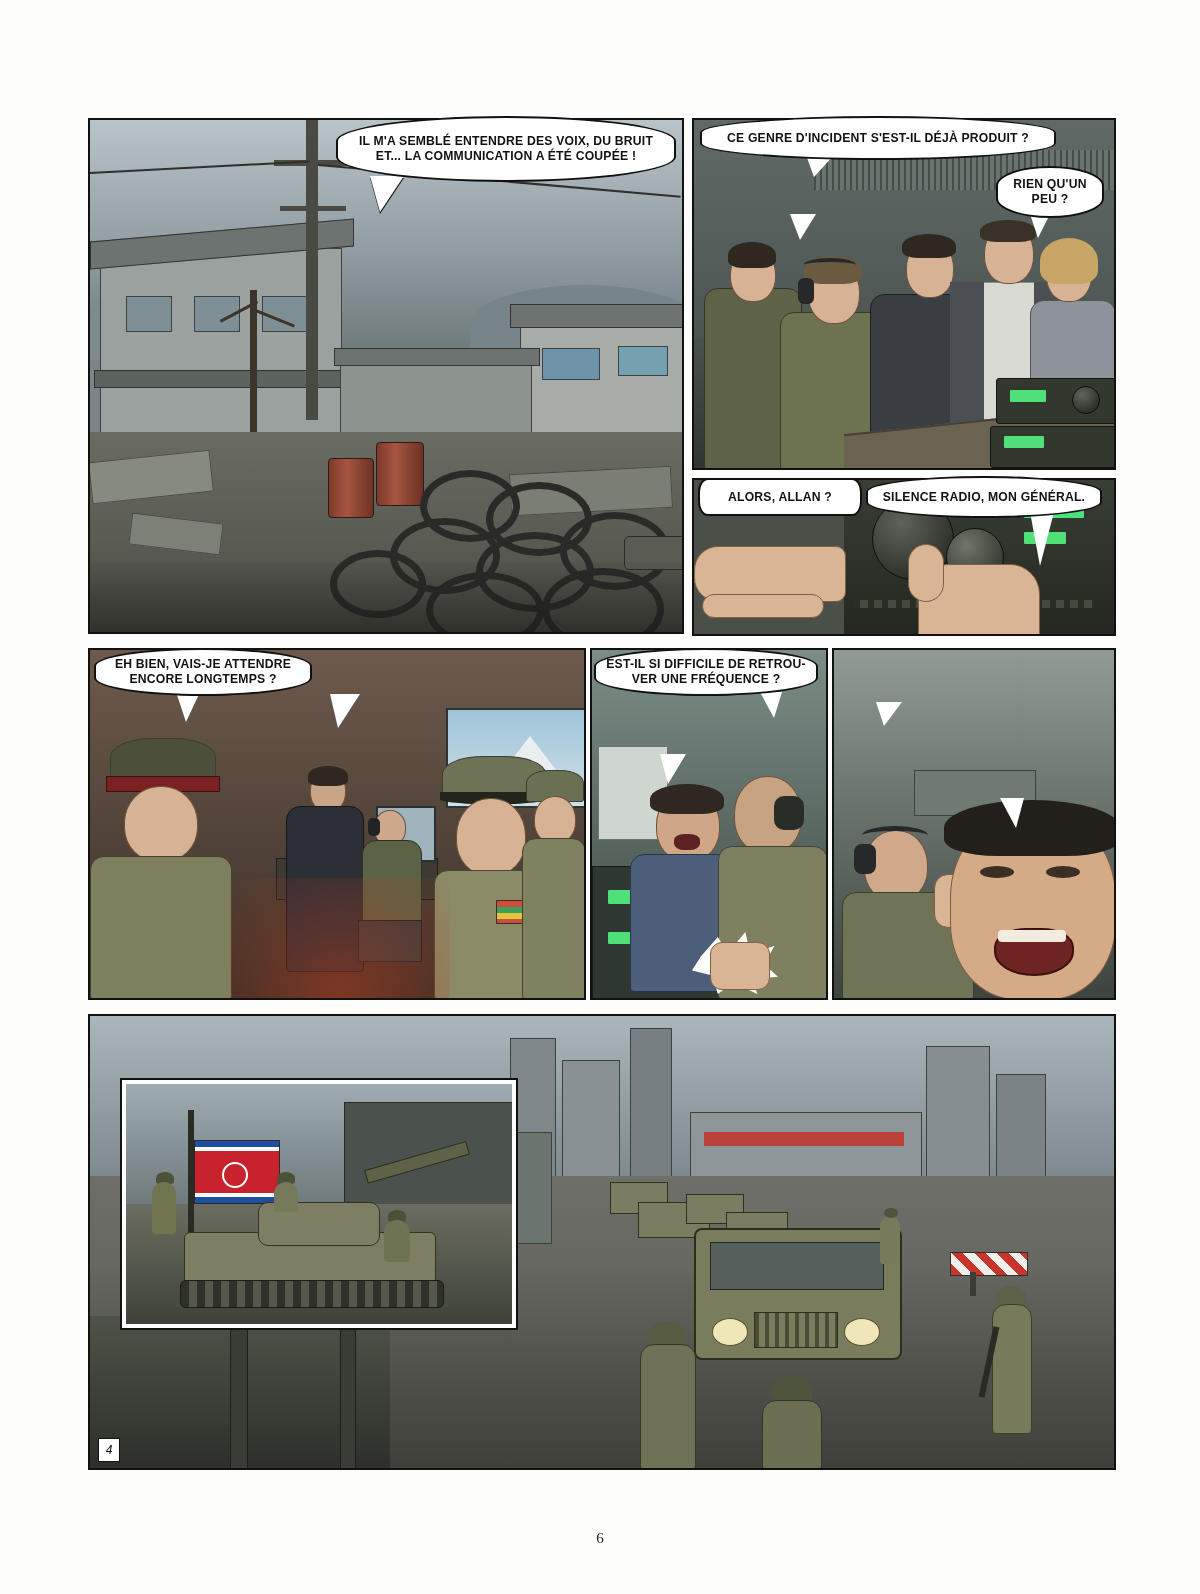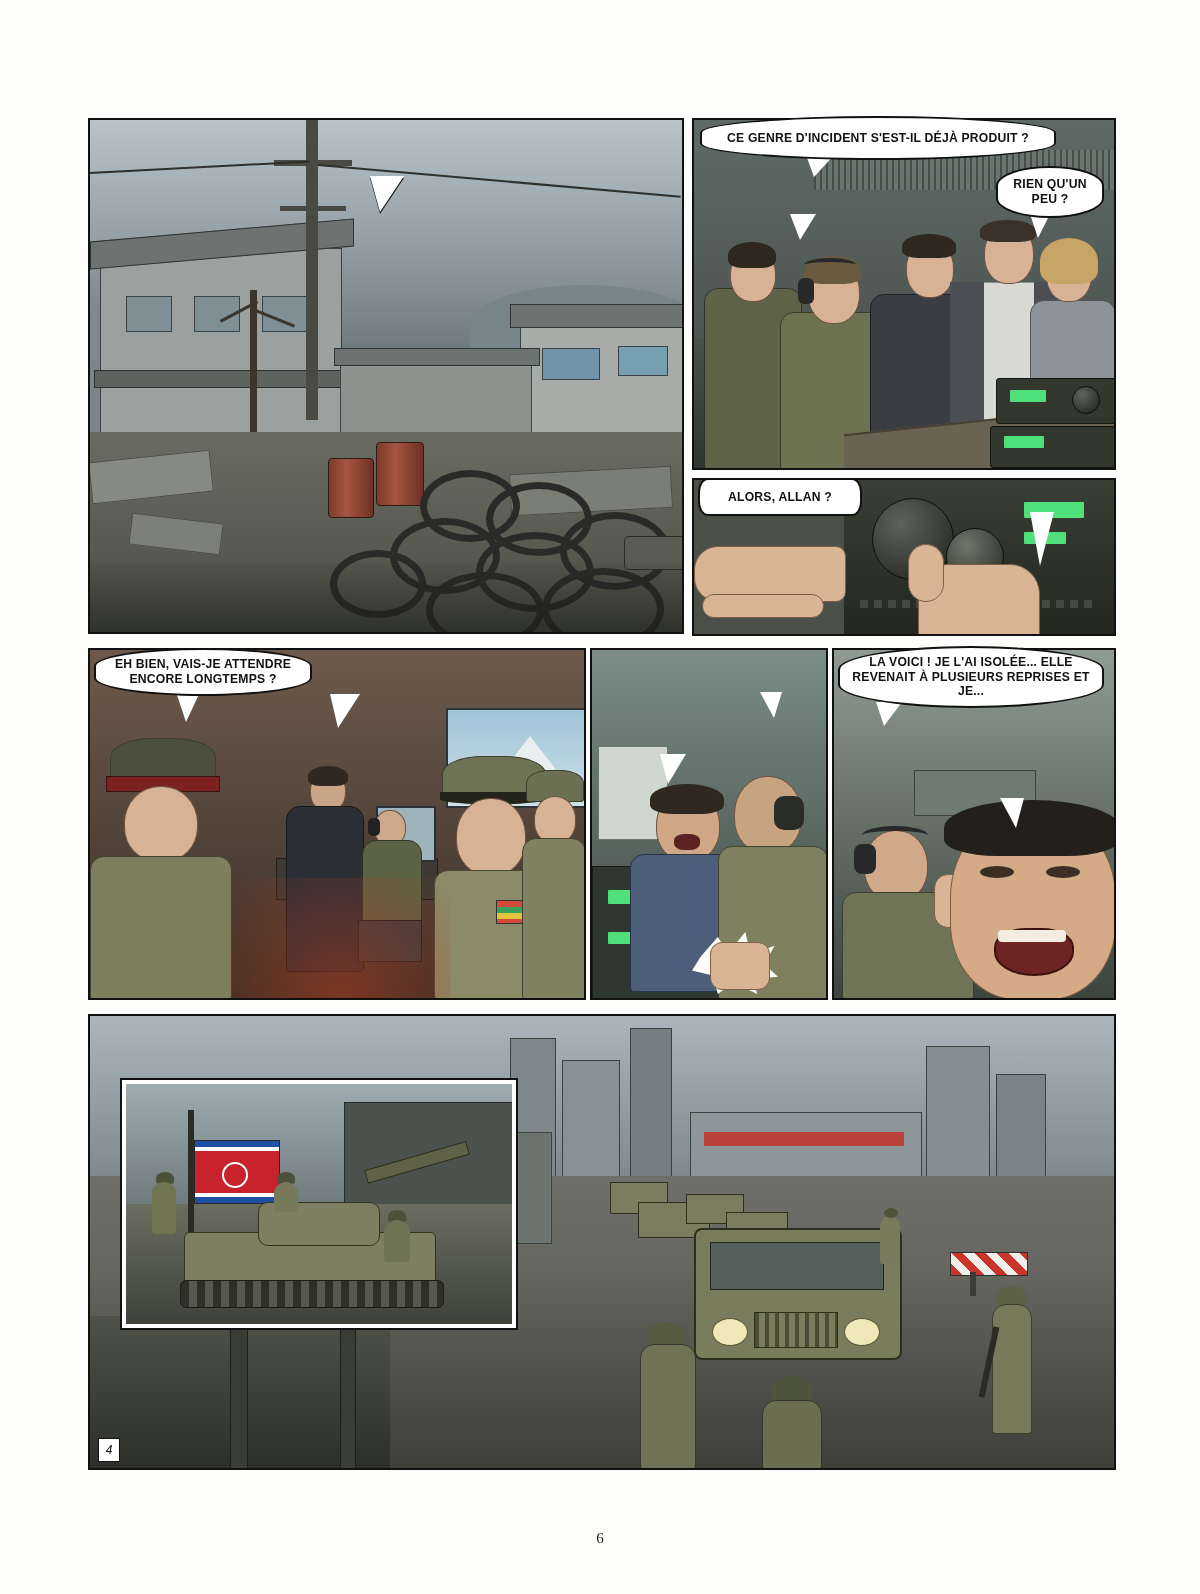--- a/index.html
+++ b/index.html
@@ -247,20 +247,23 @@
     <div class="tire" style="left:470px;top:392px;width:96px;height:64px;"></div>
     <div class="tire" style="left:452px;top:448px;width:108px;height:68px;"></div>
     <div class="tire" style="left:336px;top:452px;width:104px;height:62px;"></div>
     <div class="tire" style="left:240px;top:430px;width:82px;height:54px;"></div>
 
     <div style="position:absolute;left:534px;top:416px;width:62px;height:32px;background:#5a5b52;border:1px solid #2b2c26;border-radius:5px;"></div>
 
     <div style="position:absolute;left:0;bottom:0;width:592px;height:70px;background:linear-gradient(rgba(30,32,28,0.05),rgba(24,26,22,0.55));"></div>
   </div>
 
+  <div class="balloon" style="left:336px; top:116px; width:340px; height:66px;">
+    <span class="txt">IL M'A SEMBLÉ ENTENDRE DES VOIX, DU BRUIT ET... LA COMMUNICATION A ÉTÉ COUPÉE !</span>
+  </div>
   <div class="tail" style="left:370px; top:176px; border-left:10px solid transparent; border-right:24px solid transparent; border-top:36px solid #fff; filter:drop-shadow(0 2px 0 #111);"></div>
 
   <div class="panel" style="left:692px; top:118px; width:420px; height:348px; background:#6e7670;">
     <div style="position:absolute;left:0;top:0;width:420px;height:230px;background:linear-gradient(#5f6a66,#4c5450);"></div>
     <div style="position:absolute;left:0;bottom:0;width:420px;height:130px;background:linear-gradient(#4a524d,#2f3531);"></div>
 
     <div style="position:absolute;left:120px;top:30px;width:300px;height:40px;background:repeating-linear-gradient(90deg,#3f4742 0 2px,#6d7873 2px 6px);opacity:.8;"></div>
 
     <div class="figure" style="left:10px;top:120px;width:96px;height:228px;">
       <div class="body" style="left:0;top:48px;width:96px;height:180px;background:#5e6348;border:1px solid #32362a;"></div>
@@ -326,20 +329,23 @@
 
     <div class="hand" style="left:0px;top:66px;width:150px;height:54px;border-radius:24px 10px 10px 24px;"></div>
     <div class="hand" style="left:8px;top:114px;width:120px;height:22px;border-radius:16px;"></div>
     <div class="hand" style="left:224px;top:84px;width:120px;height:70px;border-radius:30px 30px 0 0;"></div>
     <div class="hand" style="left:214px;top:64px;width:34px;height:56px;border-radius:18px;"></div>
   </div>
 
   <div class="balloon rect" style="left:698px; top:478px; width:164px; height:38px;">
     <span class="txt">ALORS, ALLAN ?</span>
   </div>
+  <div class="balloon" style="left:866px; top:476px; width:236px; height:42px;">
+    <span class="txt">SILENCE RADIO, MON GÉNÉRAL.</span>
+  </div>
   <div class="tail" style="left:1030px; top:512px; border-left:10px solid transparent; border-right:14px solid transparent; border-top:54px solid #fff;"></div>
 
   <div class="panel" style="left:88px; top:648px; width:494px; height:348px; background:#6b5a4f;">
 
     <div style="position:absolute;left:0;top:0;width:494px;height:348px;background:linear-gradient(#6d5a4c,#3a2f28);"></div>
 
     <div class="figure" style="left:0px;top:88px;width:140px;height:260px;">
       <div class="cap" style="left:20px;top:0px;width:104px;height:46px;background:#4b4f3c;"></div>
       <div style="position:absolute;left:16px;top:38px;width:112px;height:14px;background:#7a2222;border:1px solid #3a1010;"></div>
       <div class="head" style="left:34px;top:48px;width:72px;height:74px;"></div>
@@ -407,20 +413,23 @@
     <div class="figure" style="left:126px;top:126px;width:108px;height:222px;">
       <div class="head" style="left:16px;top:0px;width:66px;height:76px;background:#c8a382;"></div>
       <div style="position:absolute;left:56px;top:20px;width:30px;height:34px;background:#2a2c28;border-radius:10px;"></div>
       <div class="body" style="left:0px;top:70px;width:108px;height:152px;background:#7e8060;border:1px solid #43442f;"></div>
     </div>
 
     <div style="position:absolute;left:100px;top:282px;width:86px;height:62px;background:#fdfdfb;clip-path:polygon(10% 40%,30% 8%,42% 34%,62% 0,68% 36%,96% 22%,84% 52%,100% 72%,70% 76%,76% 100%,48% 82%,30% 100%,24% 70%,0 62%);"></div>
     <div class="hand" style="left:118px;top:292px;width:58px;height:46px;border-radius:12px;"></div>
   </div>
 
+  <div class="balloon" style="left:594px; top:648px; width:224px; height:48px;">
+    <span class="txt">EST-IL SI DIFFICILE DE RETROU-VER UNE FRÉQUENCE ?</span>
+  </div>
   <div class="tail" style="left:760px; top:692px; border-left:14px solid transparent; border-right:8px solid transparent; border-top:26px solid #fff;"></div>
 
   <div class="tail" style="left:660px; top:754px; border-left:8px solid transparent; border-right:18px solid transparent; border-top:30px solid #fff;"></div>
 
   <div class="panel" style="left:832px; top:648px; width:280px; height:348px; background:#6c7267;">
     <div style="position:absolute;left:0;top:0;width:280px;height:348px;background:linear-gradient(#8f9b93,#3c443d);"></div>
     <div style="position:absolute;left:80px;top:120px;width:120px;height:44px;background:#6e7a72;border:1px solid #3a423b;"></div>
 
     <div class="figure" style="left:8px;top:180px;width:130px;height:168px;">
       <div class="head" style="left:22px;top:0px;width:62px;height:70px;background:#cfa98a;"></div>
@@ -433,23 +442,20 @@
     <div class="figure" style="left:116px;top:160px;width:168px;height:188px;">
       <div class="head" style="left:0px;top:0px;width:164px;height:188px;border-radius:46% 46% 40% 40%;background:#d4ab86;border:1px solid #7a5b40;"></div>
       <div class="hair" style="left:-6px;top:-10px;width:176px;height:56px;background:#231f1a;"></div>
       <div style="position:absolute;left:30px;top:56px;width:34px;height:12px;background:#3b2f25;border-radius:50%;"></div>
       <div style="position:absolute;left:96px;top:56px;width:34px;height:12px;background:#3b2f25;border-radius:50%;"></div>
       <div style="position:absolute;left:44px;top:118px;width:76px;height:44px;background:#6d2422;border:2px solid #3b120f;border-radius:40% 40% 50% 50%;"></div>
       <div style="position:absolute;left:48px;top:120px;width:68px;height:12px;background:#f2ece1;border-radius:4px;"></div>
     </div>
   </div>
 
-  <div class="balloon" style="left:838px; top:646px; width:266px; height:62px;">
-    <span class="txt">LA VOICI ! JE L'AI ISOLÉE... ELLE REVENAIT À PLUSIEURS REPRISES ET JE...</span>
-  </div>
   <div class="tail" style="left:876px; top:702px; border-left:8px solid transparent; border-right:18px solid transparent; border-top:24px solid #fff;"></div>
 
   <div class="tail" style="left:1000px; top:798px; border-left:16px solid transparent; border-right:8px solid transparent; border-top:30px solid #fff;"></div>
 
   <div class="panel" style="left:88px; top:1014px; width:1024px; height:452px; background:#707771;">
 
     <div class="sky" style="height:160px;background:linear-gradient(#aab6bb,#7e8a8d);"></div>
 
     <div class="bld" style="left:420px;top:22px;width:44px;height:140px;background:#7e878a;"></div>
     <div class="bld" style="left:472px;top:44px;width:56px;height:118px;background:#889193;"></div>

